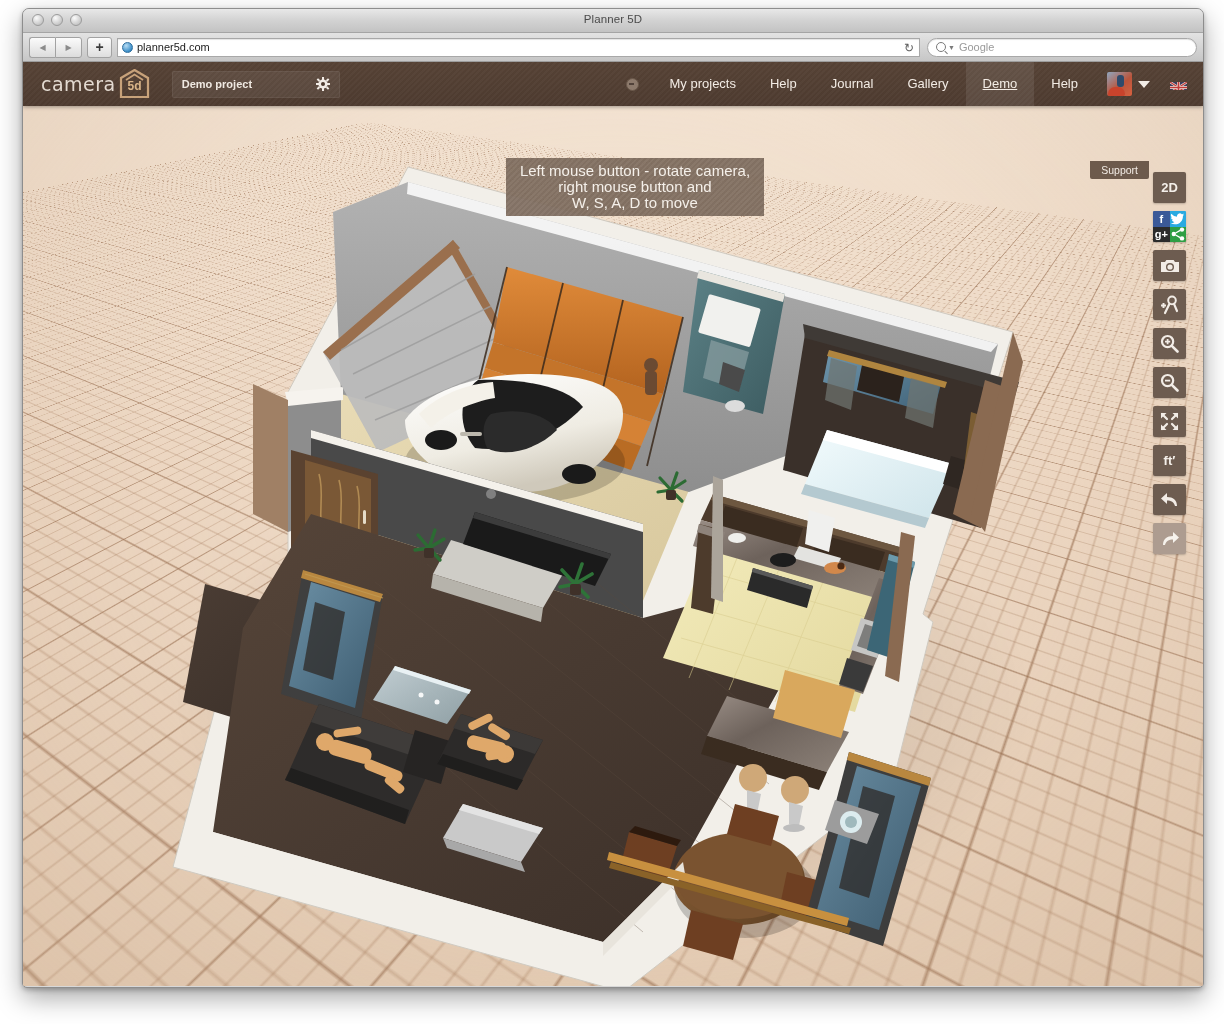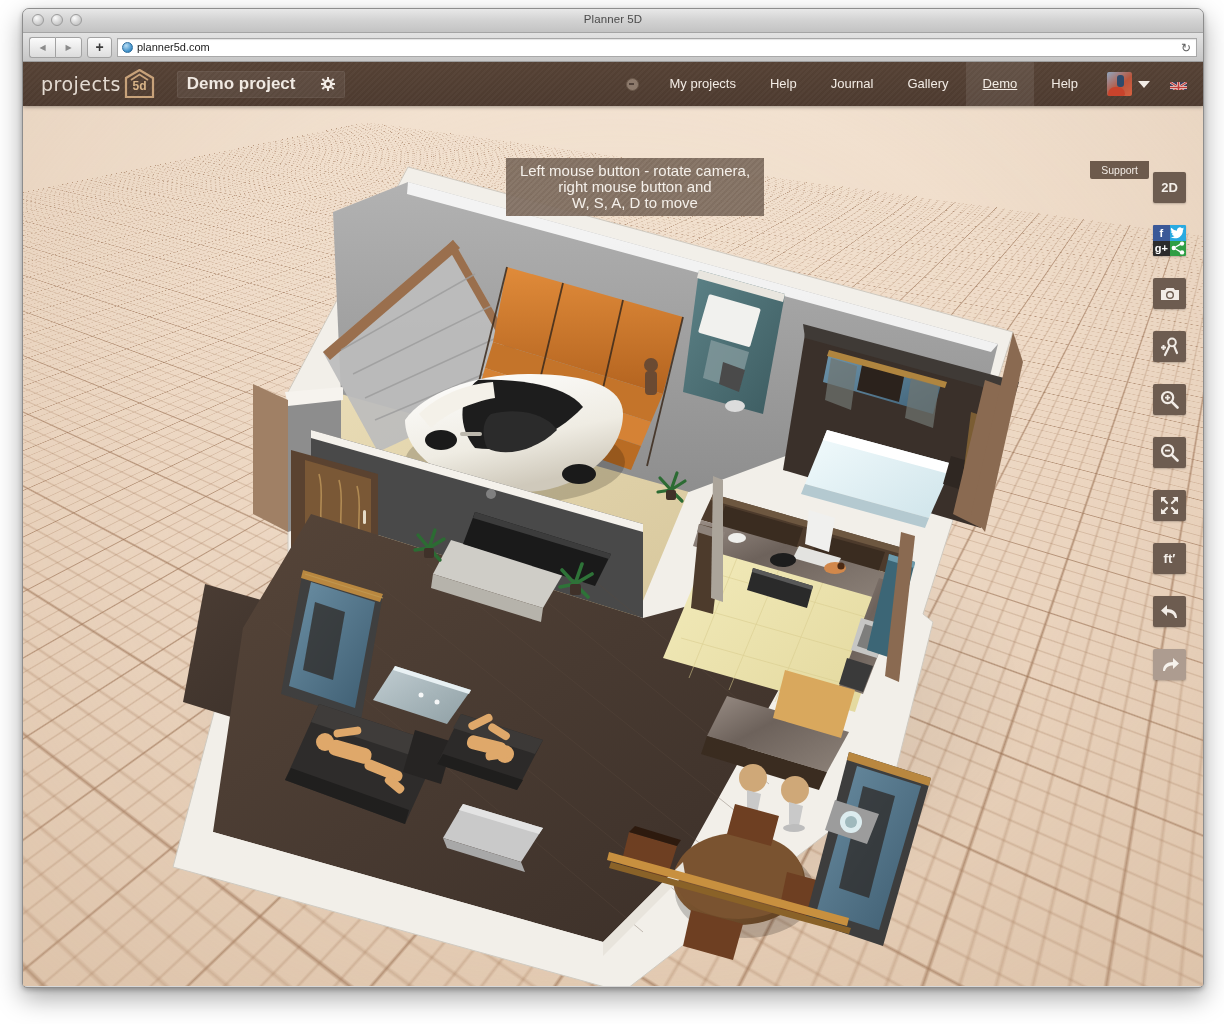--- a/index.html
+++ b/index.html
@@ -156,21 +156,21 @@
   .logo-badge svg { display:block; }
   .proj-field {
     margin-left:22px;
     width:168px; height:27px;
     background: rgba(255,255,255,0.065);
     border:1px solid rgba(255,255,255,0.055);
     border-radius:2px;
     display:flex; align-items:center; justify-content:space-between;
     padding:0 9px; box-sizing:border-box;
   }
-  .proj-name { font-size:17px; font-weight:bold; color:#f0e9e2; }
+  .proj-name { font-size:11px; font-weight:bold; color:#f0e9e2; }
   .gear {
     width:14px; height:14px; position:relative; flex:none;
   }
 
   .nav { margin-left:auto; display:flex; align-items:center; height:44px; }
   .nav-dot-wrap { padding:0 14px; display:flex; align-items:center; height:100%; }
   .nav-dot {
     width:11px; height:11px; border-radius:50%;
     background:#8d7a6c; border:1px solid #6a584a;
     position:relative;
@@ -225,21 +225,21 @@
     position:absolute; right:54px; top:99px;
     background: #6d5a4c; color:#f3ece5;
     font-size:10.5px; padding:3px 11px;
     border-radius:0 0 2px 2px; z-index:25;text-align:right;
   }
 
   
   .rtools {
     position:absolute; right:17px; top:110px;
     width:33px; z-index:26;
-    display:flex; flex-direction:column; align-items:center; gap:22px;
+    display:flex; flex-direction:column; align-items:center; gap:8px;
   }
   .tbtn {
     width:33px; height:31px;
     background:#6d5c50; border-radius:2px;
     display:flex;align-items:center;justify-content:center;
     color:#f4efe9; font-size:13px; font-weight:bold;
     box-shadow:0 1px 2px rgba(0,0,0,0.22);
   }
   .tbtn.light { background:#ad9c90; }
   .social {
@@ -276,20 +276,25 @@
       <div class="navbtns">
         <div class="navbtn first">◀</div>
         <div class="navbtn last">▶</div>
       </div>
       <div class="plusbtn">+</div>
       <div class="urlfield">
         <div class="globe-ico"></div>
         <span class="url-text">planner5d.com</span>
         <span class="reload">↻</span>
       </div>
+      <div class="searchfield">
+        <span class="magn"></span>
+        <span class="carat">▼</span>
+        <span class="search-ph">Google</span>
+      </div>
     </div>
 
     <div class="appview">
 
       <div class="grid-bg">
         <div class="grid-layer"></div>
         <div class="grid-fade"></div>
       </div>
 
       <div class="scene">
@@ -683,21 +688,21 @@
           </g>
 
           <g>
             <polygon points="990,270 1000,300 962,470 948,452" fill="#8a6a51"></polygon>
           </g>
         </svg>
       </div>
 
       <div class="appheader">
         <div class="logo-wrap">
-          <span class="logo-word">projects</span>
+          <span class="logo-word">camera</span>
           <span class="logo-badge">
             <svg width="31" height="30" viewBox="0 0 31 30">
               <path d="M15.5 1 L29 9 L29 28 L2 28 L2 9 Z" fill="none" stroke="#c8a27a" stroke-width="2.2"></path>
               <path d="M7 11 L15.5 5.5 L24 11" fill="none" stroke="#c8a27a" stroke-width="1.8"></path>
               <text x="15.5" y="21" font-family="Liberation Sans, sans-serif" font-size="12" font-weight="bold" fill="#d9b488" text-anchor="middle">5d</text>
             </svg>
           </span>
         </div>
 
         <div class="proj-field">

